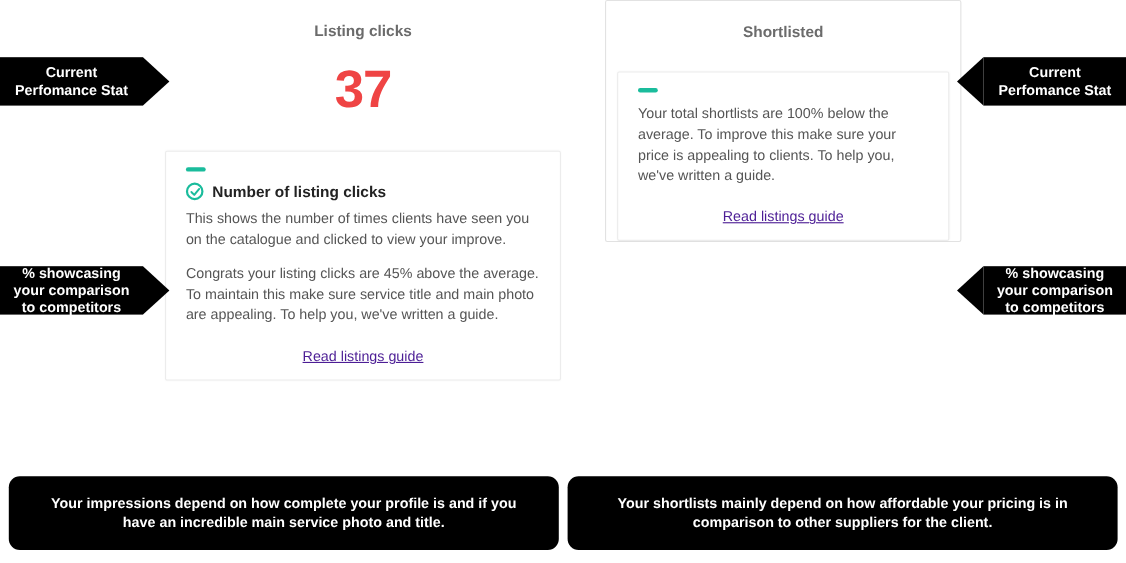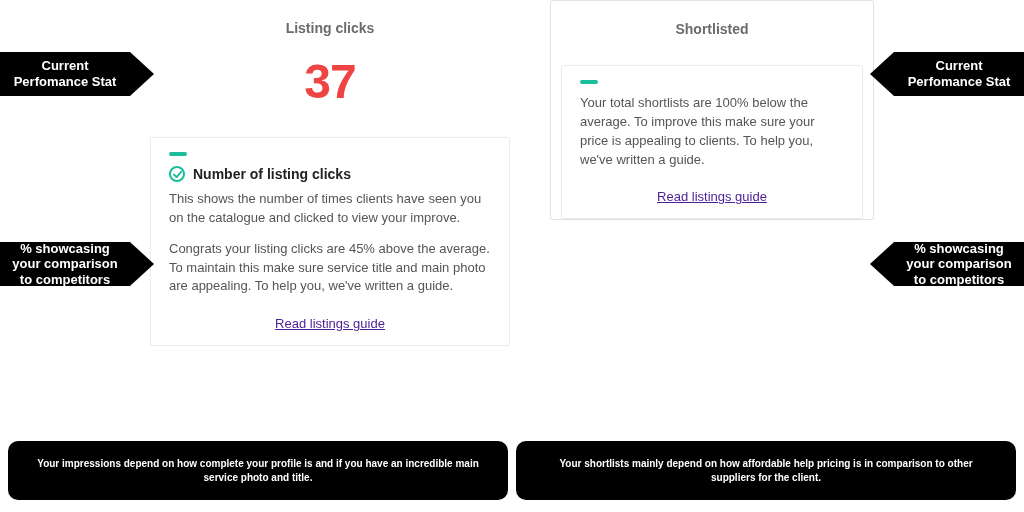--- a/index.html
+++ b/index.html
@@ -34,21 +34,21 @@
   
   .callout.arrow-left::before { left: -24px; border-top: 22px solid transparent; border-bottom: 22px solid transparent; border-right: 24px solid #000; }
 
   .callout.top-left   { left: 0;   top: 52px; }
   .callout.mid-left   { left: 0;   top: 242px; }
   .callout.top-right  { right: 0;  top: 52px; }
   .callout.mid-right  { right: 0;  top: 242px; }
 
   
   .bottom-bars { position: absolute; left: 8px; right: 8px; bottom: 12px; display: flex; gap: 8px; }
-  .bar { flex: 1; background: #000; color: #fff; border-radius: 10px; padding: 16px 24px; font-weight: 700; font-size: 10px; line-height: 1.35; text-align: center; }
+  .bar { flex: 1; background: #000; color: #fff; border-radius: 10px; padding: 16px 24px; font-weight: 700; font-size: 13px; line-height: 1.35; text-align: center; }
 </style>
 </head>
 <body>
 
 <div class="canvas">
 
   <div class="stat-block left">
     <div class="stat-title">Listing clicks</div>
     <div class="stat-number">37</div>
     <div class="info-card">
@@ -89,16 +89,16 @@
 
   <div class="callout small arrow-left top-right">
     <span>Current Perfomance Stat</span>
   </div>
   <div class="callout small arrow-left mid-right">
     <span>% showcasing your comparison to competitors</span>
   </div>
 
   <div class="bottom-bars">
     <div class="bar">Your impressions depend on how complete your profile is and if you have an incredible main service photo and title.</div>
-    <div class="bar">Your shortlists mainly depend on how affordable help pricing is in comparison to other suppliers for the client.</div>
+    <div class="bar">Your shortlists mainly depend on how affordable your pricing is in comparison to other suppliers for the client.</div>
   </div>
 
 </div>
 
 </body></html>

